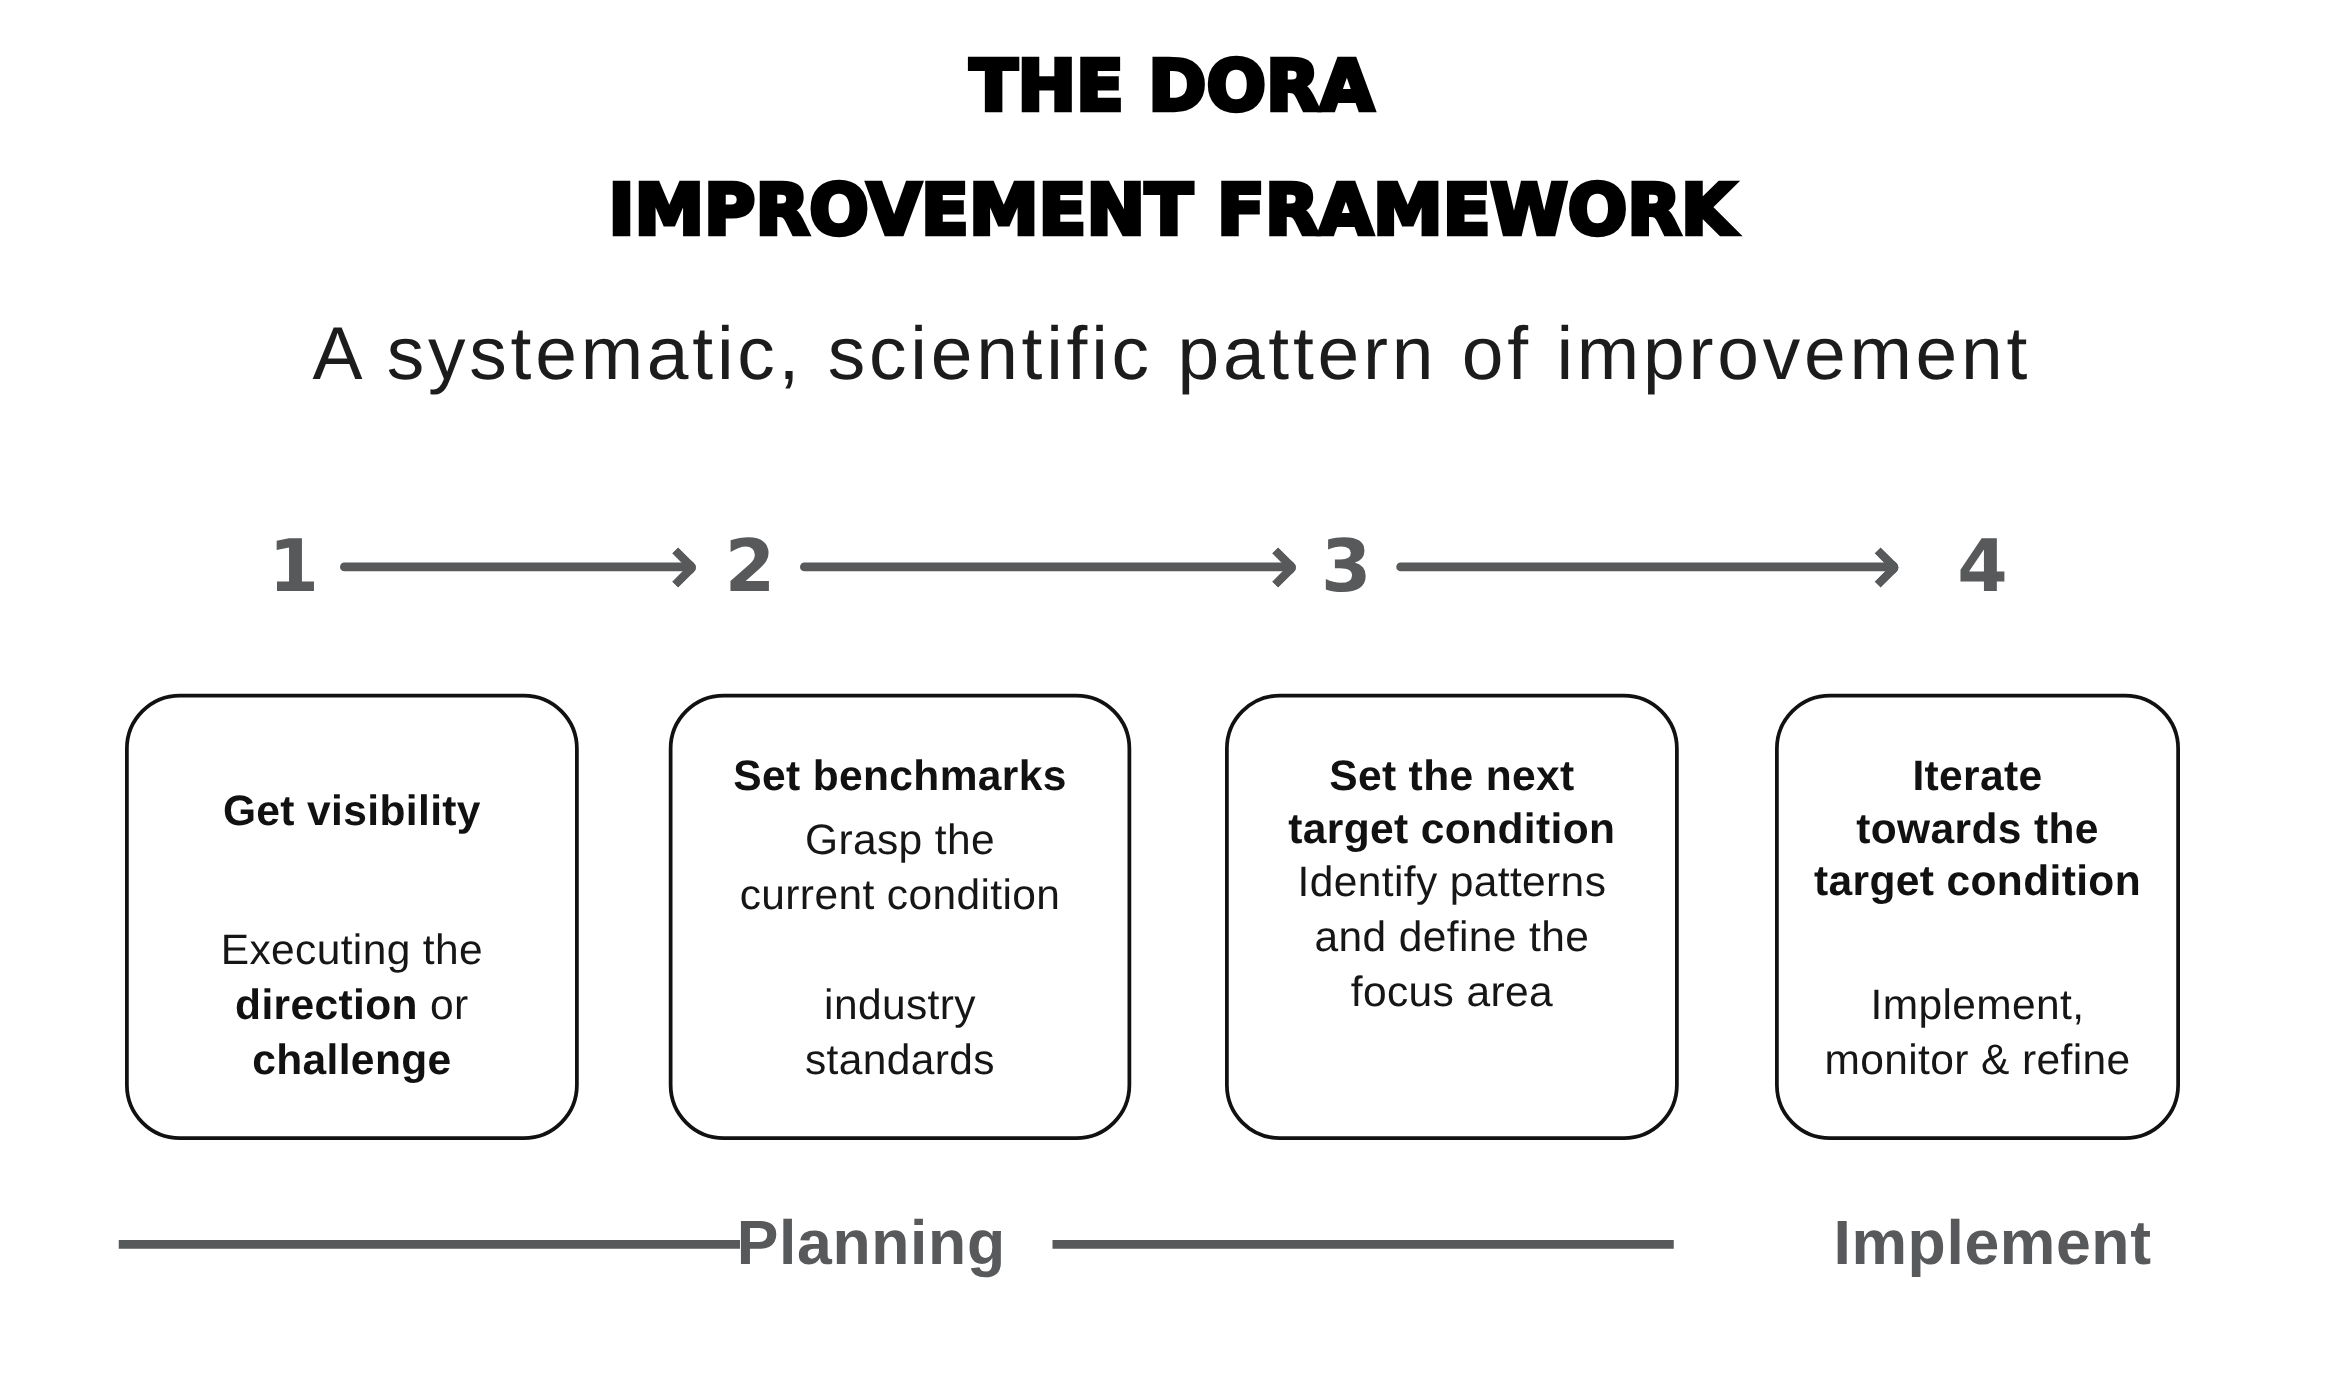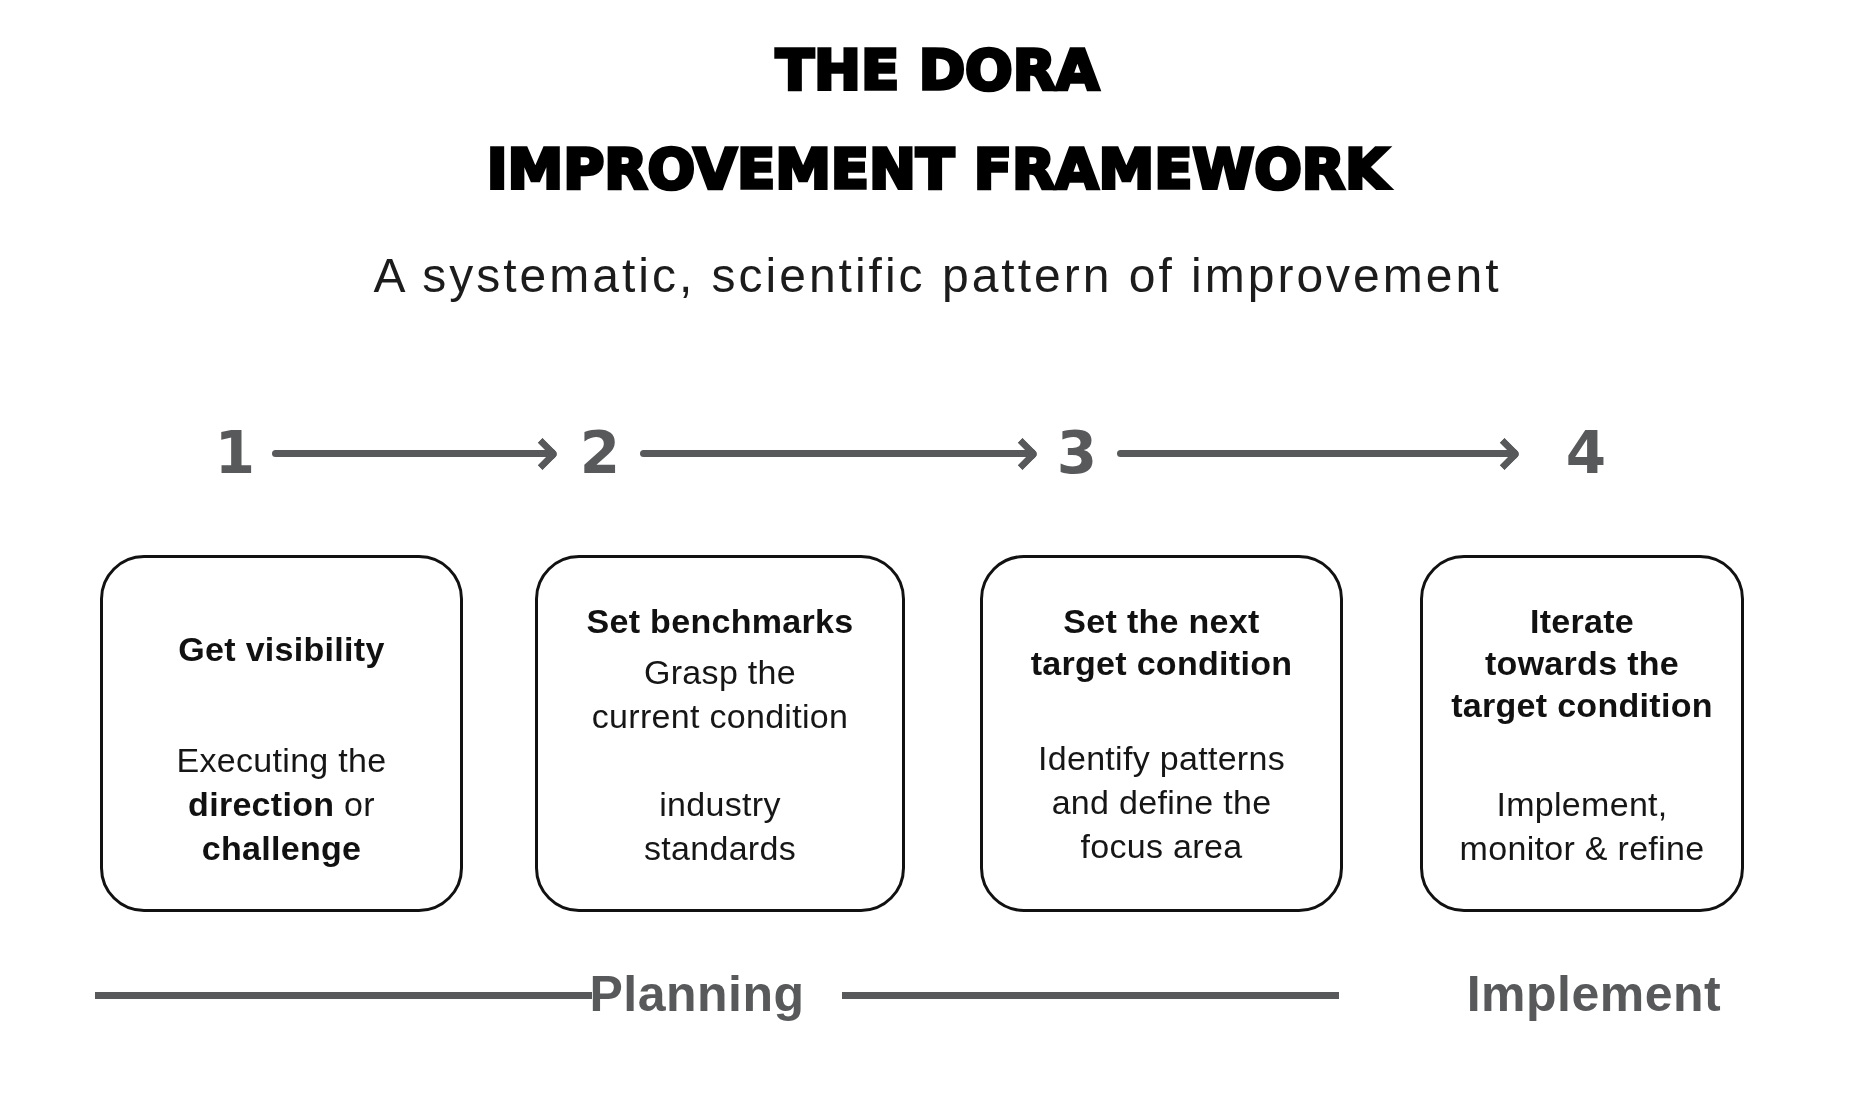--- a/index.html
+++ b/index.html
@@ -35,21 +35,21 @@
     color: #000;
     -webkit-text-stroke: 3.5px #000;
     letter-spacing: 0px;
   }
   .subtitle {
     position: absolute;
     top: 248px;
     left: 0;
     width: 100%;
     text-align: center;
-    font-size: 48px;
+    font-size: 60px;
     font-weight: 400;
     letter-spacing: 3px;
     color: #1c1c1c;
   }
 
   
   .step-num {
     position: absolute;
     top: 424px;
     transform: translateX(-50%);
@@ -96,21 +96,21 @@
   .card-4 { left: 1420px; width: 324px; }
 
   .card-heading {
     font-size: 34px;
     font-weight: bold;
     line-height: 42px;
     letter-spacing: 0.3px;
   }
   .card-1 .card-heading { margin-bottom: 68px; margin-top: 28px; }
   .card-2 .card-heading { margin-bottom: 8px; }
-  .card-3 .card-heading { margin-bottom: 52px; }
+  .card-3 .card-heading { }
   .card-4 .card-heading { margin-bottom: 56px; }
 
   .card-body {
     font-size: 34px;
     font-weight: 400;
     line-height: 44px;
     letter-spacing: 0.3px;
     color: #161616;
   }
   .card-body b { font-weight: bold; color: var(--ink); }

